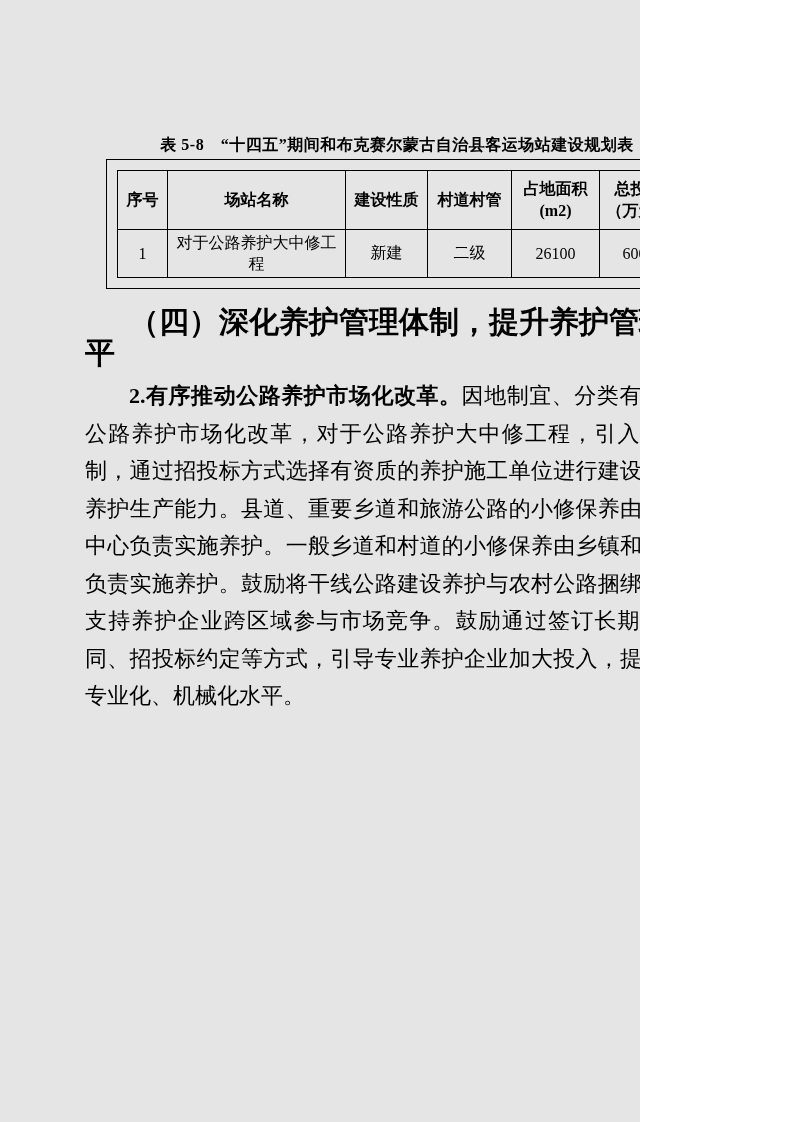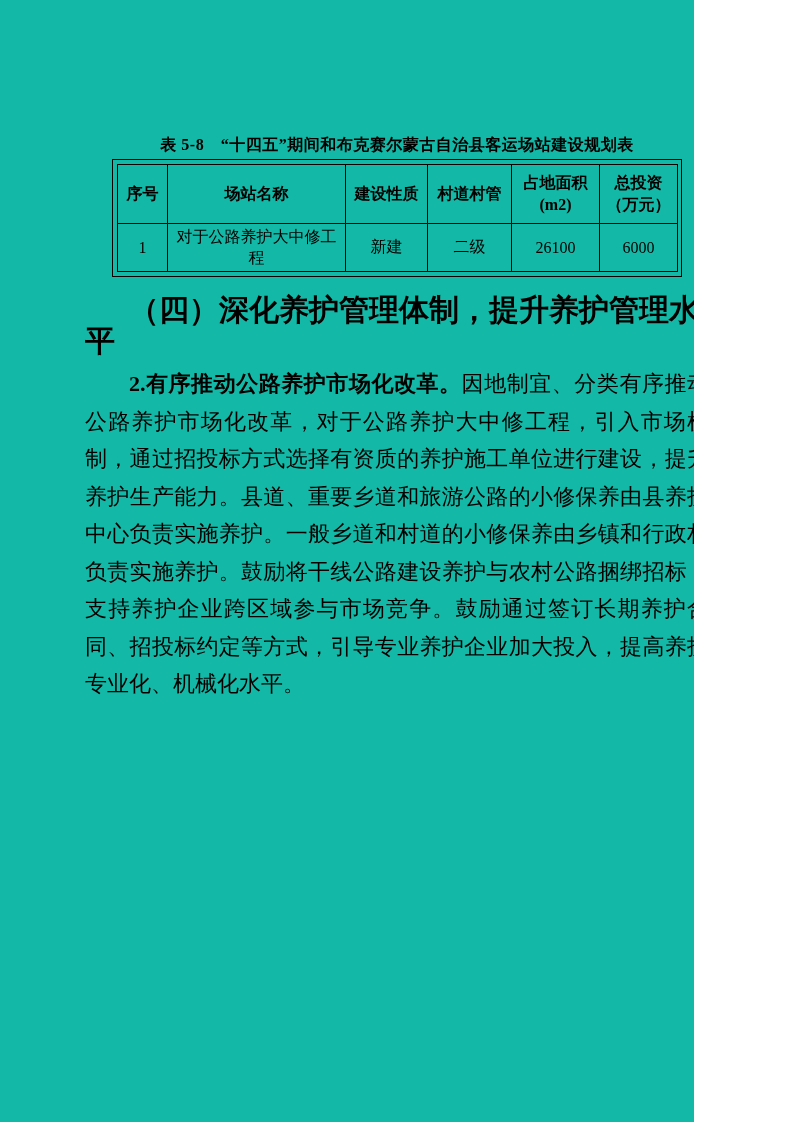--- a/index.html
+++ b/index.html
@@ -2,23 +2,23 @@
 <html lang="zh"><head>
 <meta charset="utf-8">
 <style>
   html, body {
     margin: 0;
     padding: 0;
     background: #ffffff;
   }
   .page {
     position: relative;
-    width: 694px;
+    width: 640px;
     height: 1122px;
-    background: #14b8a6;
+    background: #e5e5e5;
     color: #000000;
     font-family: "Liberation Serif", "DejaVu Serif", serif;
     overflow: hidden;
     box-sizing: border-box;
   }
   .content {
     box-sizing: border-box;
     width: 793px;
     padding: 134px 84px 0 85px;
   }
@@ -31,21 +31,21 @@
     line-height: 21px;
     margin: 0 0 4px 0;
     letter-spacing: 0.5px;
   }
 
   
   .table-outer {
     width: 560px;
     margin: 0 auto;
     border: 1.5px solid #000;
-    padding: 4px;
+    padding: 10px;
   }
   table.plan-table {
     width: 100%;
     border-collapse: collapse;
     table-layout: fixed;
     border: 1.5px solid #000;
   }
   .plan-table th, .plan-table td {
     border: 1.2px solid #000;
     text-align: center;

